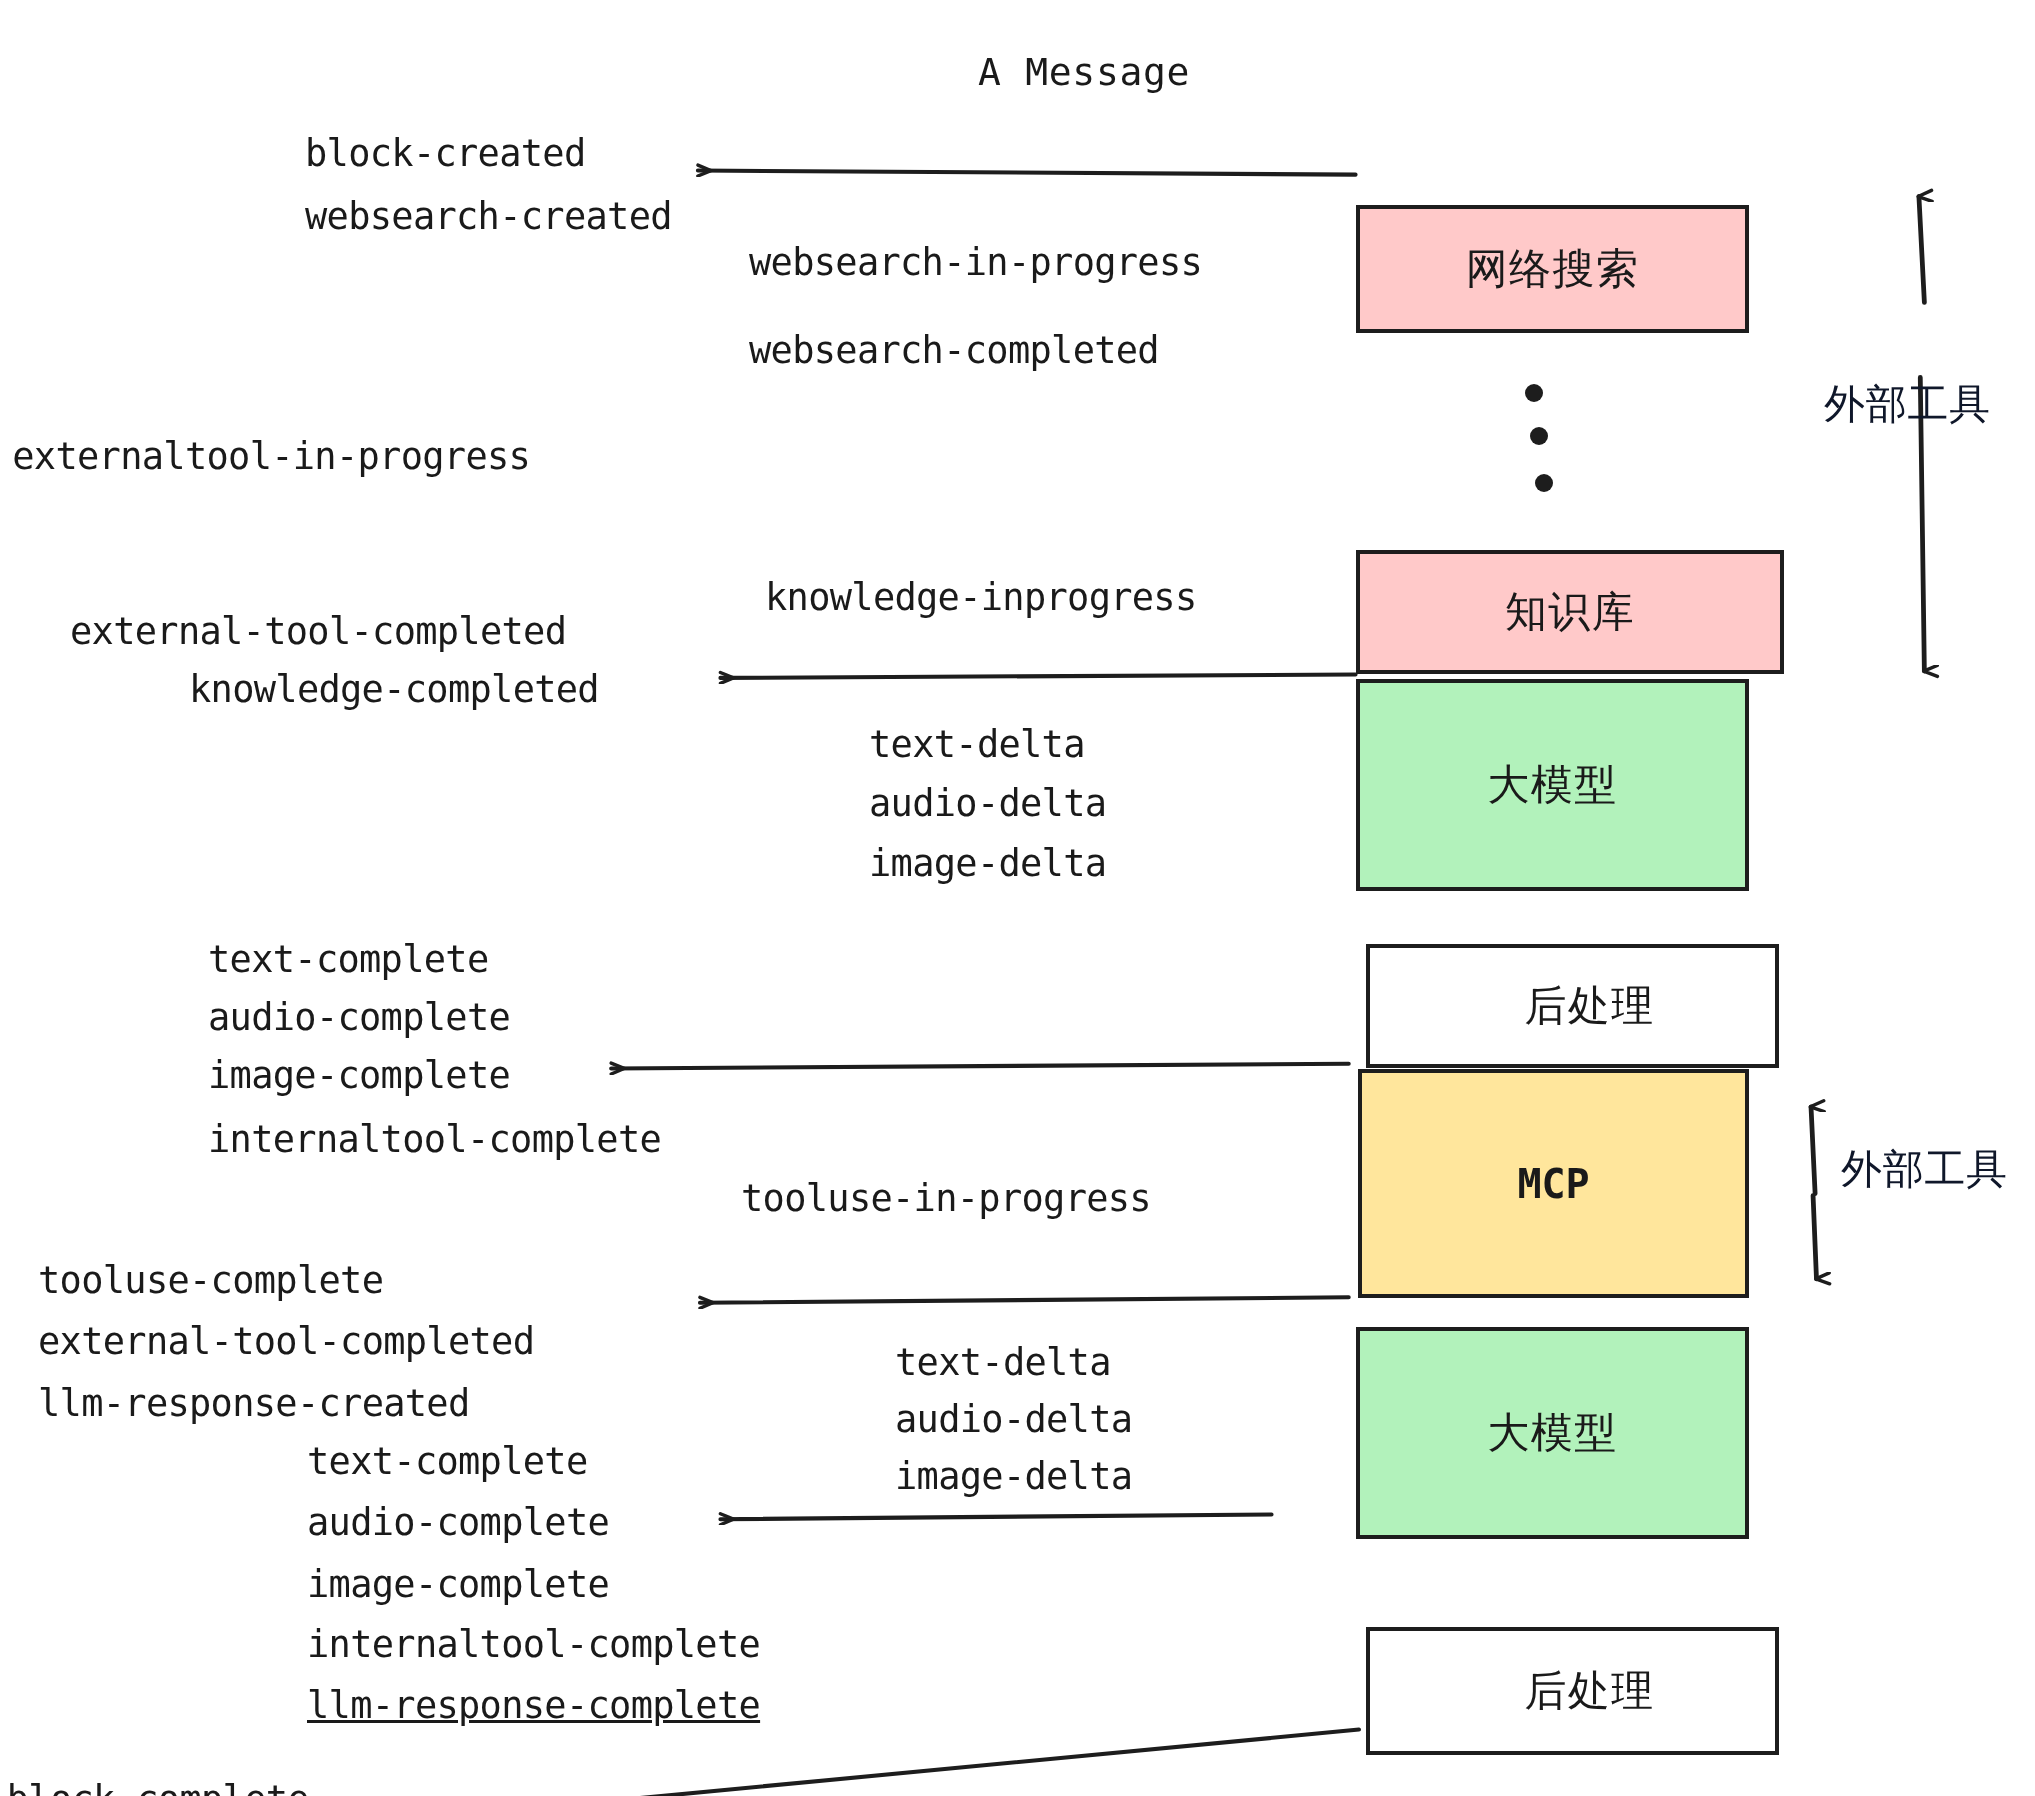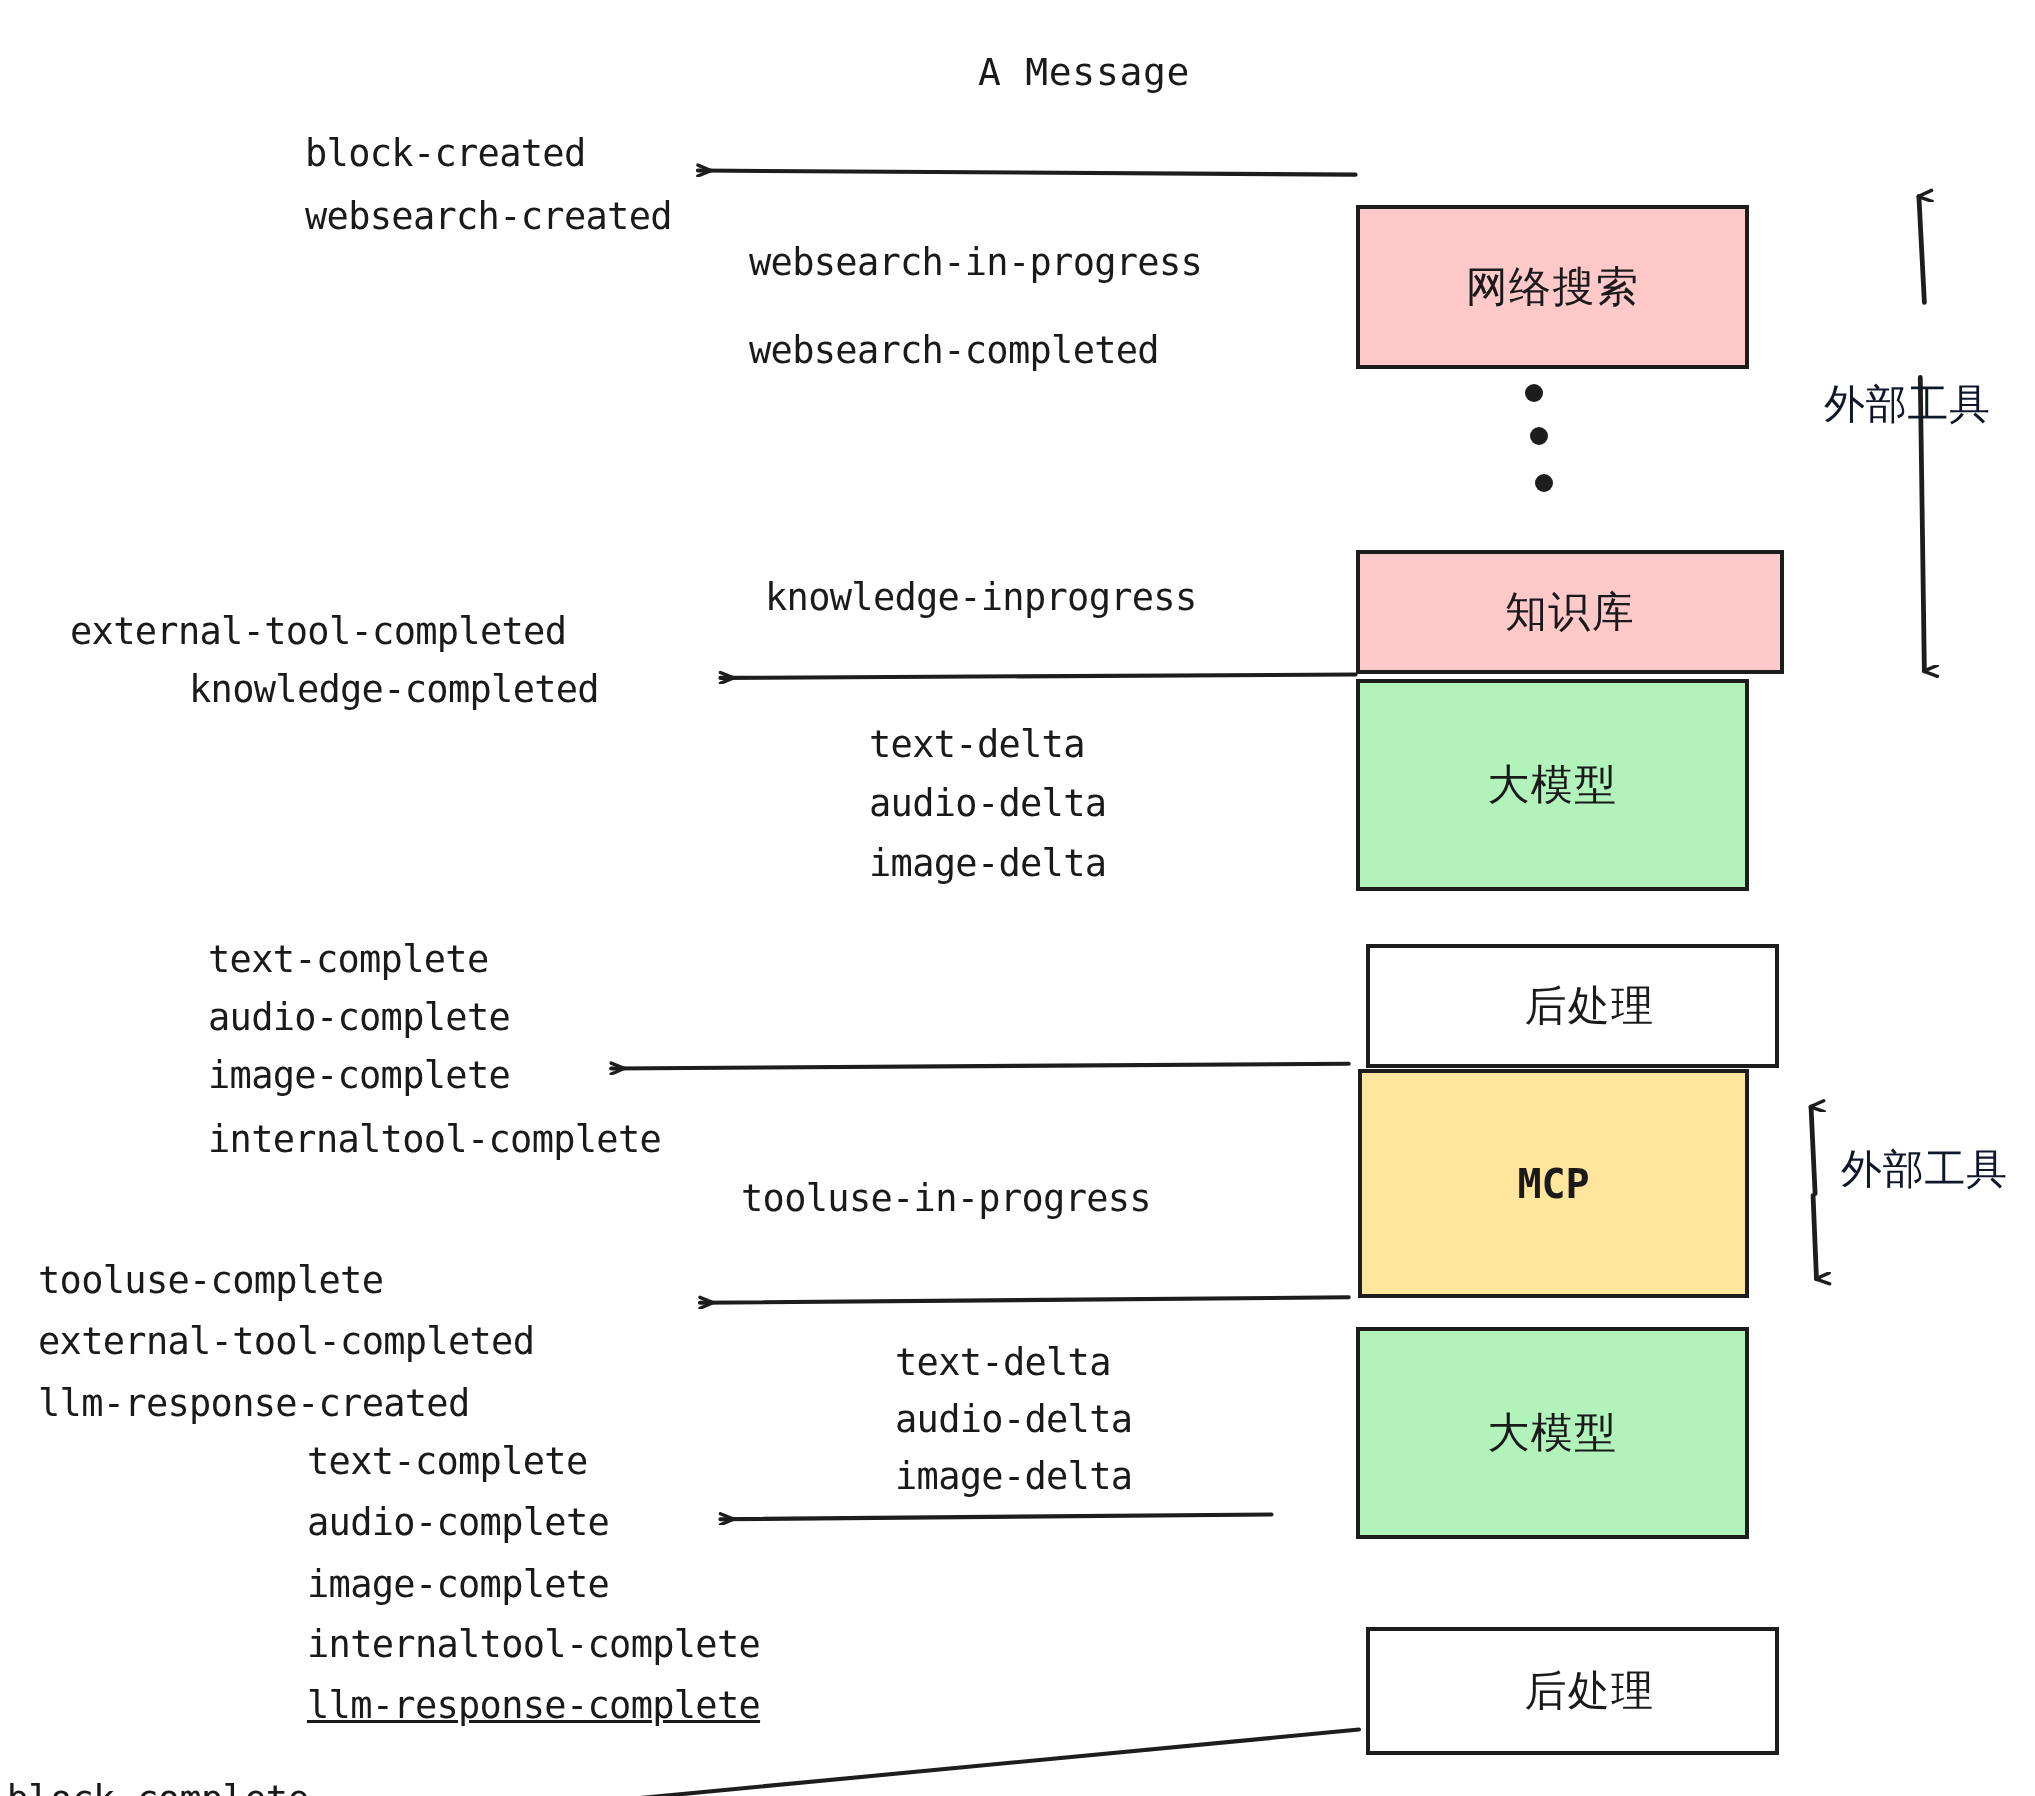--- a/index.html
+++ b/index.html
@@ -76,21 +76,21 @@
       <path d="M2818,390 L2810,235" fill="none" stroke="#1d1d1d" stroke-width="7" marker-end="url(#av-up)" stroke-linecap="round"></path>
       <path d="M2812,500 L2818,930" fill="none" stroke="#1d1d1d" stroke-width="7" marker-end="url(#av-dn)" stroke-linecap="round"></path>
     </g>
 
     <g>
       <path d="M2658,1695 L2652,1568" fill="none" stroke="#1d1d1d" stroke-width="7" marker-end="url(#av-up)" stroke-linecap="round"></path>
       <path d="M2655,1698 L2660,1820" fill="none" stroke="#1d1d1d" stroke-width="7" marker-end="url(#av-dn)" stroke-linecap="round"></path>
     </g>
   </svg>
 
-  <div class="box pink" style="left:1356px;top:169px;width:393px;height:164px;">网络搜索</div>
+  <div class="box pink" style="left:1356px;top:169px;width:393px;height:128px;">网络搜索</div>
 
   <div class="dot" style="left:1525px;top:348px;"></div>
   <div class="dot" style="left:1530px;top:391px;"></div>
   <div class="dot" style="left:1535px;top:438px;"></div>
 
   <div class="box pink" style="left:1356px;top:514px;width:428px;height:124px;text-align:center;">知识库</div>
 
   <div class="box green" style="left:1356px;top:643px;width:393px;height:212px;">大模型</div>
 
   <div class="box white" style="left:1366px;top:908px;width:413px;height:124px;">后处理</div>
@@ -102,20 +102,21 @@
   <div class="box white" style="left:1366px;top:1591px;width:413px;height:128px;">后处理</div>
 
   <div class="sidelbl" style="left:1824px;top:341px;">外部工具</div>
   <div class="sidelbl" style="left:1841px;top:1106px;">外部工具</div>
 
   <div class="lbl" style="left:305px;top:99px;">block-created</div>
   <div class="lbl" style="left:305px;top:162px;">websearch-created</div>
   <div class="lbl" style="left:749px;top:208px;">websearch-in-progress</div>
   <div class="lbl" style="left:749px;top:296px;">websearch-completed</div>
 
+  <div class="lbl" style="left:12.3px;top:402px;">externaltool-in-progress</div>
 
   <div class="lbl" style="left:765px;top:543px;text-align:right;">knowledge-inprogress</div>
   <div class="lbl" style="left:70px;top:577px;">external-tool-completed</div>
   <div class="lbl" style="left:189px;top:635px;">knowledge-completed</div>
 
   <div class="lbl" style="left:869px;top:690px;">text-delta</div>
   <div class="lbl" style="left:869px;top:749px;">audio-delta</div>
   <div class="lbl" style="left:869px;top:809px;">image-delta</div>
 
   <div class="lbl" style="left:208px;top:905px;">text-complete</div>

